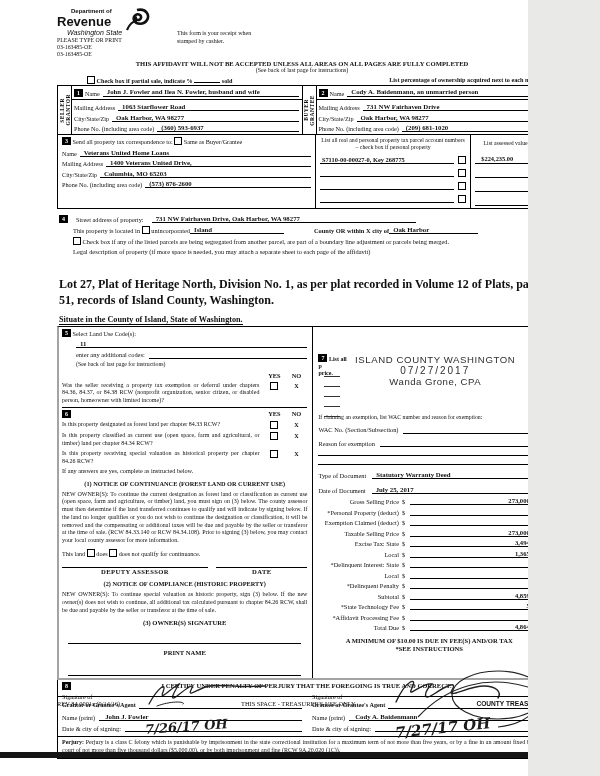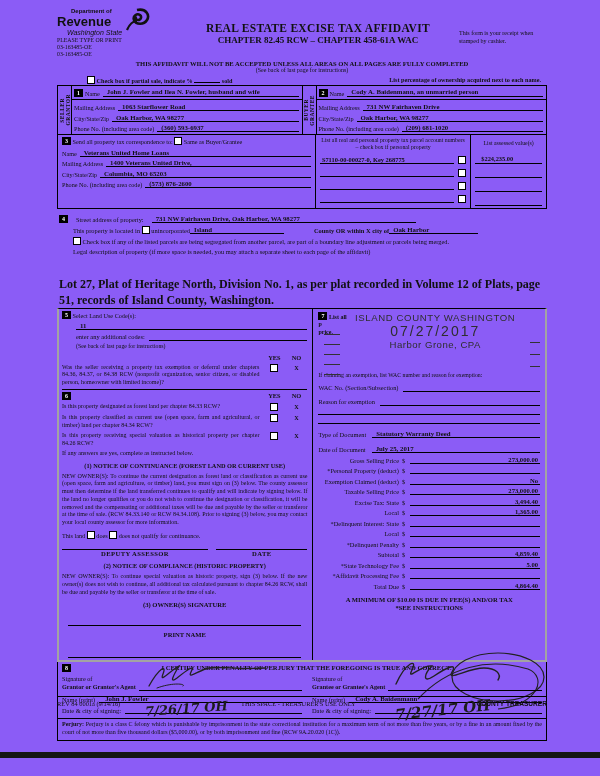--- a/index.html
+++ b/index.html
@@ -1,17 +1,17 @@
 <!DOCTYPE html>
 <html><head>
 <meta charset="utf-8">
 <style>
   html,body{margin:0;padding:0;}
   body{width:600px;height:776px;background:#e9e9e7;font-family:"Liberation Serif",serif;color:#111;}
-  .page{position:relative;width:600px;height:776px;background:#8b5cf6;overflow:hidden;}
+  .page{position:relative;width:528px;height:776px;background:#ffffff;overflow:hidden;}
   .form{position:absolute;left:57px;top:8px;width:490px;}
   .sm{font-size:6.2px;line-height:1.25;}
   .xs{font-size:5.8px;line-height:1.2;}
   b,.b{font-weight:bold;}
   .ul{border-bottom:1px solid #000;}
   .cb{display:inline-block;width:6px;height:6px;border:1px solid #000;vertical-align:-1px;background:#fff;}
   .badge{display:inline-block;background:#000;color:#fff;font-size:6px;font-weight:bold;padding:0 3px;line-height:8px;vertical-align:1px;}
   
   .hdr{display:flex;}
   .hdr-left{width:120px;}
@@ -48,21 +48,21 @@
   .pline{flex:1;border-bottom:1px solid #000;font-weight:bold;font-size:6.4px;text-align:left;padding-left:2px;white-space:nowrap;}
   .prow .cb{margin-left:4px;}
   .arow{border-bottom:1px solid #000;margin-top:5px;font-weight:bold;font-size:6.4px;text-align:left;padding-left:6px;min-height:8px;}
   
   .box4{padding:3px 2px 0 2px;}
   .inline-row{display:flex;align-items:flex-end;font-size:6.4px;margin-top:3px;}
   .inline-row .gap{width:8px;}
   .legal{font-size:12px;font-weight:bold;margin-top:21px;line-height:1.3;}
   .situate{font-size:8.2px;font-weight:bold;margin-top:6px;border-bottom:1px solid #000;display:inline-block;padding-bottom:0;}
   
-  .twocol{display:flex;border:2px solid #a3a3a3;border-top:1px solid #000;}
+  .twocol{display:flex;border:2px solid #a3a3a3;border-top:1px solid #000;align-items:center;}
   .lcol{width:50.5%;border-right:1px solid #000;padding:2px 5px 2px 3px;}
   .rcol{flex:1;padding:2px 5px 2px 5px;position:relative;}
   .q{display:flex;margin-top:3px;}
   .qtext{flex:1;font-size:6px;line-height:1.25;text-align:justify;padding-right:4px;}
   .qyes,.qno{width:22px;text-align:center;font-size:6.2px;}
   .yn-head{display:flex;justify-content:flex-end;font-size:6.4px;font-weight:bold;}
   .yn-head div{width:22px;text-align:center;}
   .notice{font-size:6px;text-align:justify;line-height:1.28;margin-top:4px;}
   .ntitle{text-align:center;font-weight:bold;font-size:6.3px;margin-top:5px;}
   .sigpair{display:flex;margin-top:10px;}
@@ -73,21 +73,21 @@
   .sigcap div:last-child{flex:1;text-align:center;}
   .center-line{border-bottom:1px solid #000;height:9px;margin:0 6px;}
   .cheading{text-align:center;font-size:6.6px;font-weight:bold;margin-top:5px;}
   
   .stampzone{position:relative;min-height:64px;margin-top:1px;}
   .b7lab{position:absolute;left:0;top:0;font-size:6px;font-weight:bold;width:30px;line-height:1.2;}
   .stamp{font-family:"Liberation Sans",sans-serif;color:#2e2e2e;text-align:center;padding-left:12px;}
   .st1{font-size:9.6px;letter-spacing:.6px;}
   .st2{font-size:8.8px;letter-spacing:.5px;}
   .st3{font-size:8.8px;letter-spacing:.5px;}
-  .stdate{font-size:14px;letter-spacing:2px;}
+  .stdate{font-size:10px;letter-spacing:2px;}
   .stamt{font-size:9.6px;letter-spacing:.5px;}
   .stname{font-size:9.6px;letter-spacing:.5px;}
   .stub{position:absolute;width:16px;border-bottom:1px solid #333;}
   .money{margin-top:3px;}
   .mrow{display:flex;align-items:flex-end;margin-bottom:2.5px;font-size:6.4px;}
   .mlabel{flex:1;text-align:right;padding-right:3px;white-space:nowrap;}
   .mdollar{width:8px;}
   .mline{width:128px;border-bottom:1px solid #000;text-align:right;font-weight:bold;font-size:6.6px;min-height:7px;padding-right:2px;}
   .minnote{text-align:center;font-weight:bold;font-size:6.6px;margin-top:6px;}
   
@@ -127,24 +127,20 @@
           </div>
           <svg width="26" height="24" viewBox="0 0 26 24" style="margin-left:2px;">
             <path d="M13 2 C22 0 26 7 23 12 C20 17 12 17 10 12 C8.5 8 13 5 16 7 C18 8.5 17 12 14 12 C12 12 11.5 10 13 9.5" fill="none" stroke="#111" stroke-width="2.6"></path>
             <path d="M3 22 C6 15 10 13 13 13" fill="none" stroke="#111" stroke-width="2.2"></path>
           </svg>
         </div>
         <div class="xs" style="margin-top:1px;">PLEASE TYPE OR PRINT</div>
         <div class="xs">03-163485-OE</div>
         <div class="xs">03-163485-OE</div>
       </div>
-      <div class="hdr-center">
-        <div class="title">REAL ESTATE EXCISE TAX AFFIDAVIT</div>
-        <div class="subtitle">CHAPTER 82.45 RCW – CHAPTER 458-61A WAC</div>
-      </div>
       <div class="hdr-right">This form is your receipt when stamped by cashier.</div>
     </div>
     <div class="warn">THIS AFFIDAVIT WILL NOT BE ACCEPTED UNLESS ALL AREAS ON ALL PAGES ARE FULLY COMPLETED</div>
     <div class="seeback">(See back of last page for instructions)</div>
 
     <div class="partial">
       <div>
         <span class="cb"></span>
         <b>Check box if partial sale, indicate %</b>
         <span class="ul" style="display:inline-block;width:26px;"></span>
@@ -279,20 +275,21 @@
         <span class="fval" style="flex:0 0 85px;">Oak Harbor</span>
       </div>
       <div class="inline-row xs" style="padding-left:14px;">
         <span class="cb"></span>&nbsp;
         <span>Check box if any of the listed parcels are being segregated from another parcel, are part of a boundary line adjustment or parcels being merged.</span>
       </div>
       <div class="inline-row xs" style="padding-left:14px;">
         <span>Legal description of property (if more space is needed, you may attach a separate sheet to each page of the affidavit)</span>
       </div>
       <div class="legal">Lot 27, Plat of Heritage North, Division No. 1, as per plat recorded in Volume 12 of Plats, page 51, records of Island County, Washington.</div>
+      <div><span class="situate">Situate in the County of Island, State of Washington.</span></div>
     </div>
 
     <div class="twocol">
       <div class="lcol">
         <div class="sm"><span class="badge">5</span>
           <span>Select Land Use Code(s):</span></div>
         <div class="fval" style="margin-left:14px;margin-top:2px;">11</div>
         <div class="inline-row xs" style="padding-left:14px;">
           <span>enter any additional codes:</span>
           <span class="ul" style="flex:1;margin-left:4px;"></span>
@@ -367,21 +364,21 @@
           <div class="stub" style="left:6px;top:32px;"></div>
           <div class="stub" style="left:6px;top:42px;"></div>
           <div class="stub" style="left:6px;top:52px;"></div>
           <div class="stub" style="left:6px;top:62px;"></div>
           <div class="stub" style="right:0;top:30px;width:10px;"></div>
           <div class="stub" style="right:0;top:42px;width:10px;"></div>
           <div class="stub" style="right:0;top:54px;width:10px;"></div>
           <div class="stamp">
             <div class="st1">ISLAND COUNTY WASHINGTON</div>
             <div class="stdate">07/27/2017</div>
-            <div class="stname">Harbor Grone, CPA</div>
+            <div class="stname">Wanda Grone, CPA</div>
           </div>
         </div>
         <div class="xs" style="margin-top:-4px;">If claiming an exemption, list WAC number and reason for exemption:</div>
         <div class="inline-row xs" style="margin-top:5px;">
           <span>WAC No. (Section/Subsection)</span>
           <span class="ul" style="flex:1;margin-left:5px;"></span>
         </div>
         <div class="inline-row xs" style="margin-top:6px;">
           <span>Reason for exemption</span>
           <span class="ul" style="flex:1;margin-left:5px;"></span>

